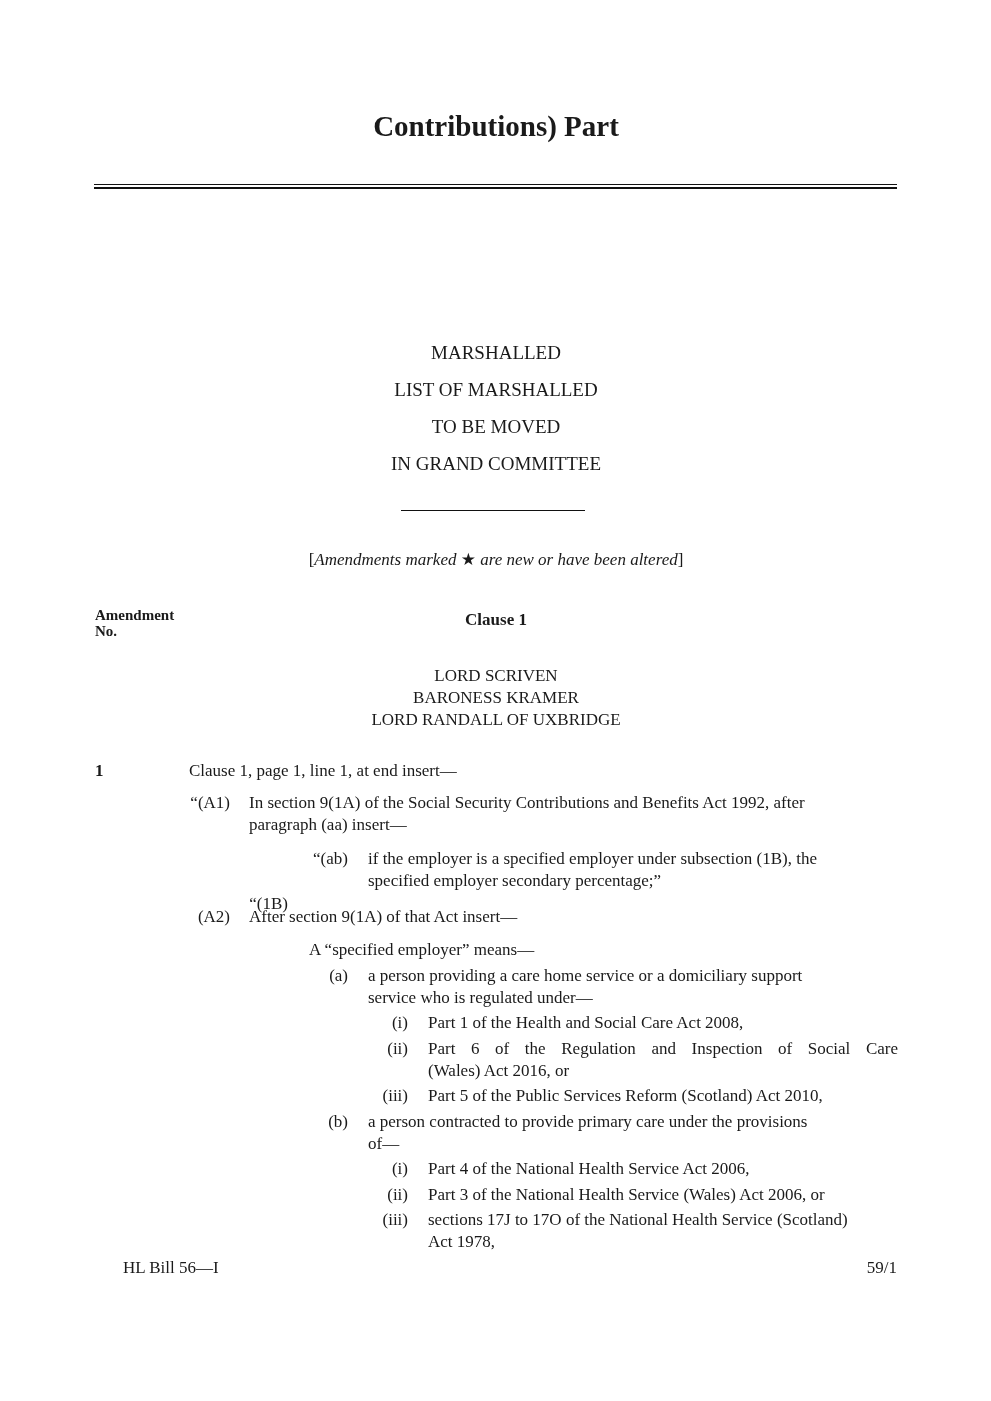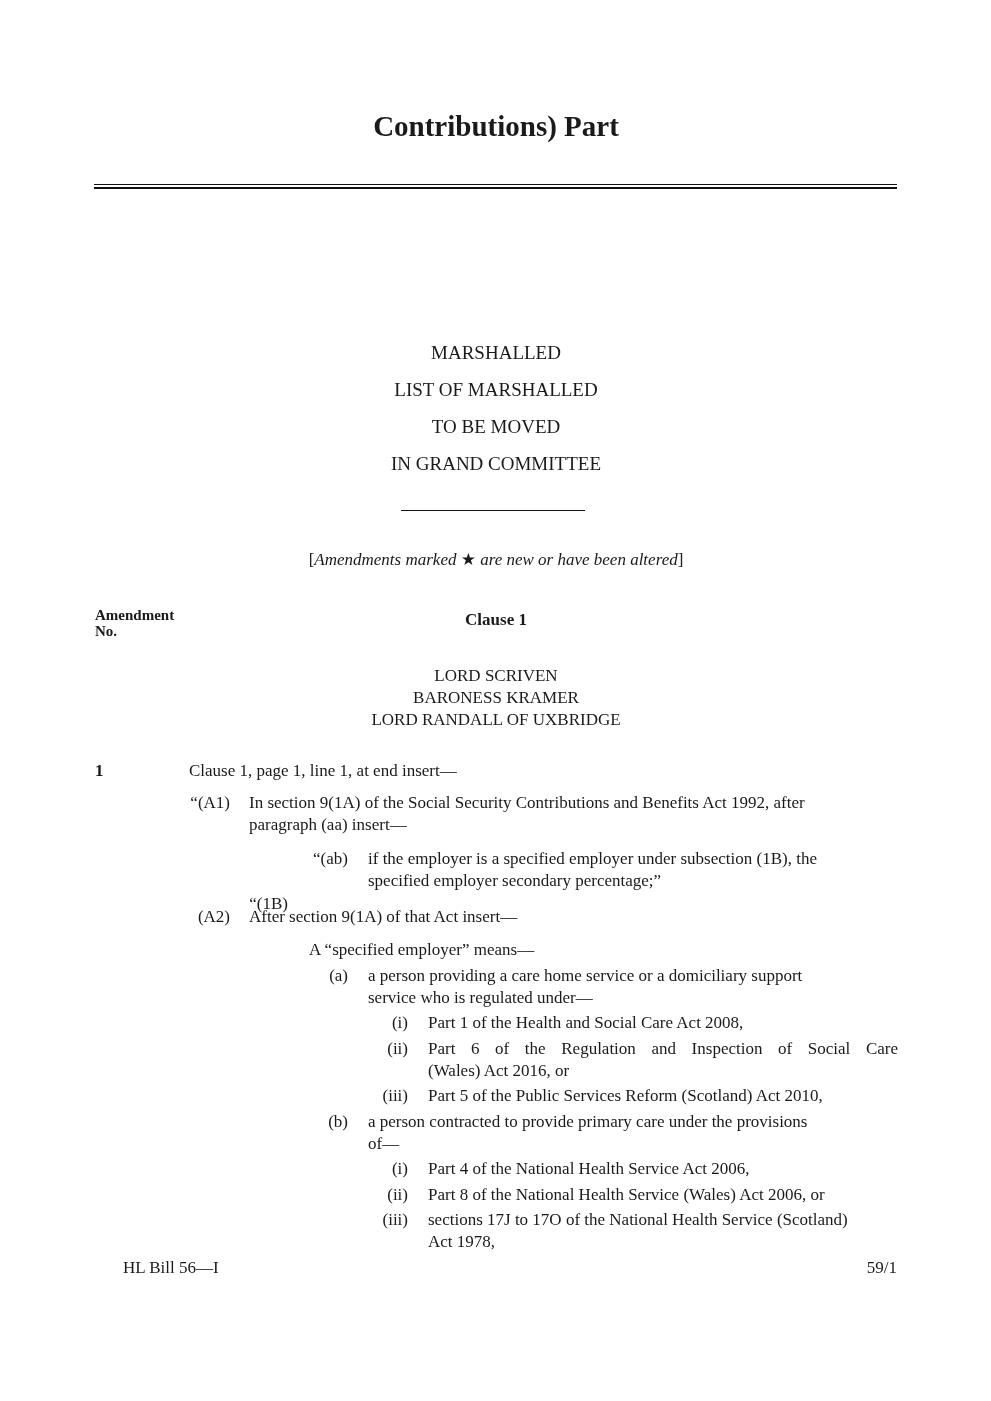--- a/index.html
+++ b/index.html
@@ -90,20 +90,20 @@
 <div class="abs txt" style="left:428px; top:1085px;">Part 5 of the Public Services Reform (Scotland) Act 2010,</div>
 
 <div class="abs txt label" style="left:300px; width:48px; top:1111px;">(b)</div>
 <div class="abs txt" style="left:368px; top:1111px;">a person contracted to provide primary care under the provisions</div>
 <div class="abs txt" style="left:368px; top:1133px;">of—</div>
 
 <div class="abs txt label" style="left:360px; width:48px; top:1158px;">(i)</div>
 <div class="abs txt" style="left:428px; top:1158px;">Part 4 of the National Health Service Act 2006,</div>
 
 <div class="abs txt label" style="left:360px; width:48px; top:1184px;">(ii)</div>
-<div class="abs txt" style="left:428px; top:1184px;">Part 8 of the National Health Service (Wales) Act 2006, or</div>
+<div class="abs txt" style="left:428px; top:1184px;">Part 3 of the National Health Service (Wales) Act 2006, or</div>
 
 <div class="abs txt label" style="left:360px; width:48px; top:1209px;">(iii)</div>
 <div class="abs txt" style="left:428px; top:1209px;">sections 17J to 17O of the National Health Service (Scotland)</div>
 <div class="abs txt" style="left:428px; top:1231px;">Act 1978,</div>
 
 <div class="abs foot" style="left:95px; top:1258px;">HL Bill 56—I</div>
 <div class="abs foot" style="right:94px; top:1258px;">59/1</div>
 
 </body></html>

